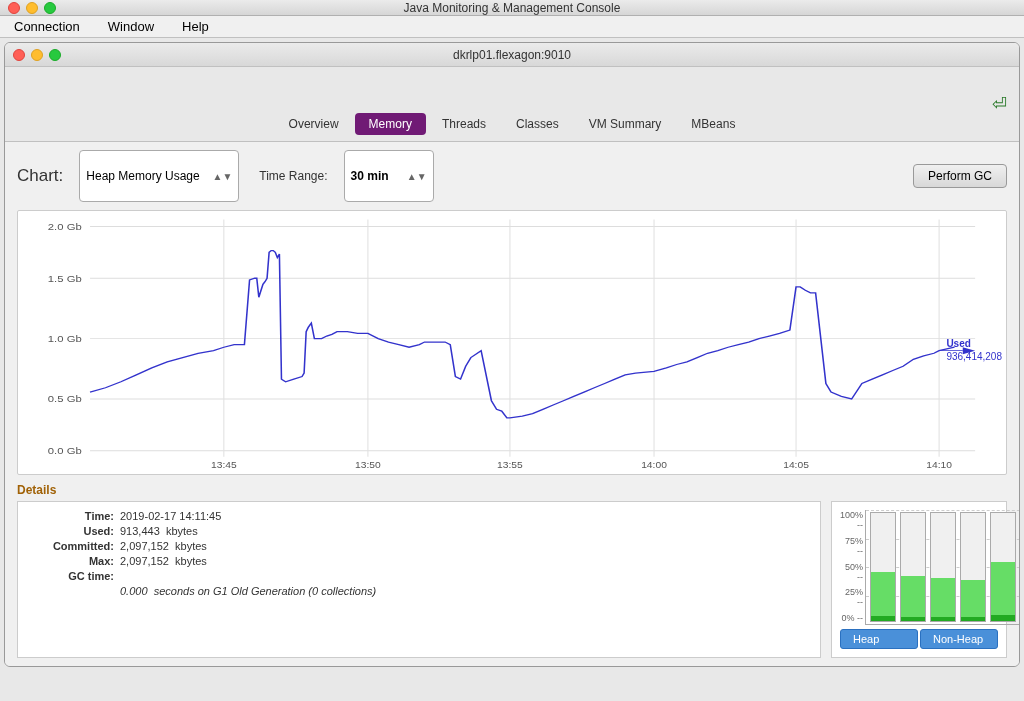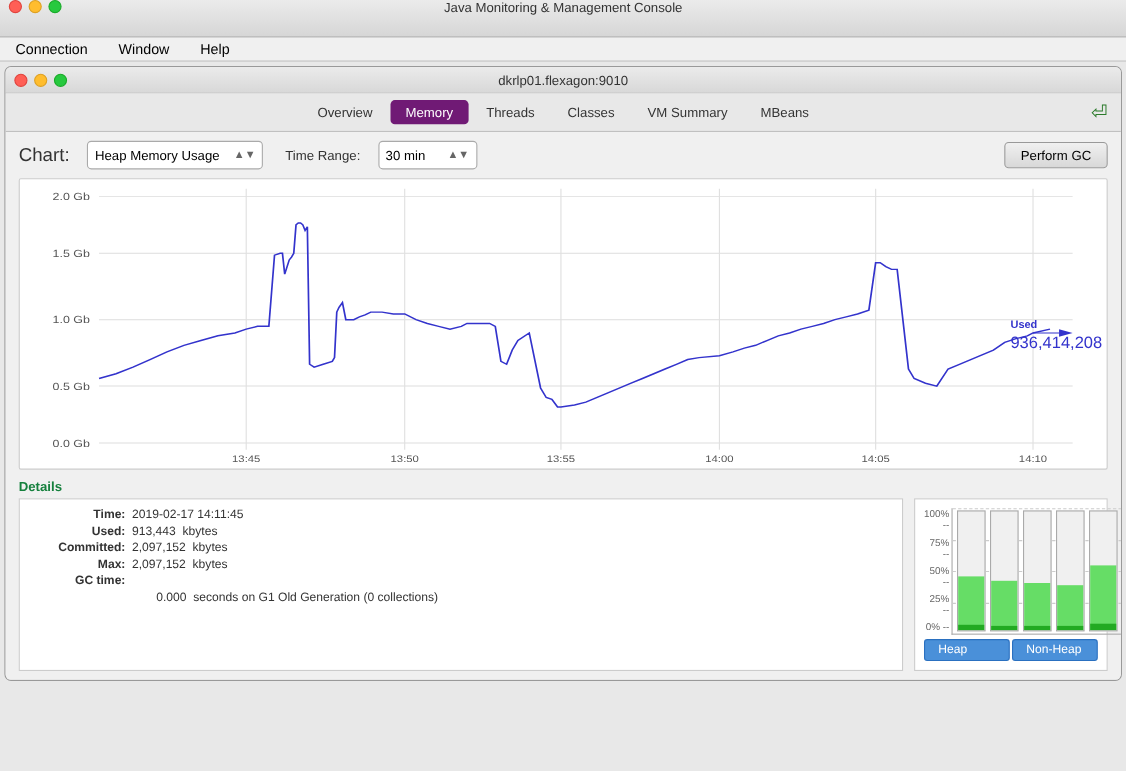--- a/index.html
+++ b/index.html
@@ -8,22 +8,23 @@
       font-size: 12px;
       background: #e8e8e8;
       width: 1024px;
       height: 701px;
       overflow: hidden;
     }
 
     
     .title-bar {
       background: linear-gradient(to bottom, #ebebeb, #d6d6d6);
-      height: 34px;
-      display: flex;
+      height: 16px;
+      display: flex;
+      align-items: center;
       justify-content: center;
       border-bottom: 1px solid #b0b0b0;
       position: relative;
     }
     .title-bar-text {
       font-size: 12px;
       color: #333;
       font-weight: 500;
     }
     .window-controls {
@@ -96,20 +97,21 @@
       position: relative;
     }
     .tab {
       padding: 4px 14px;
       font-size: 12px;
       border-radius: 4px;
       cursor: pointer;
       background: transparent;
       color: #333;
       border: none;
+      margin-top: 40px;
     }
     .tab.active {
       background: #701a75;
       color: white;
     }
     .speaker-icon {
       position: absolute;
       right: 12px;
       color: #2a7a2a;
       font-size: 18px;
@@ -126,29 +128,29 @@
       display: flex;
       align-items: center;
       margin-bottom: 8px;
       gap: 12px;
     }
     .chart-label { font-size: 17px; color: #333; margin-right: 4px; }
     .select-box {
       background: white;
       border: 1px solid #aaa;
       border-radius: 4px;
-      padding: 5px 6px;
+      padding: 18px 6px;
       font-size: 12px;
       display: flex;
       align-items: center;
       justify-content: space-between;
       min-width: 160px;
       cursor: pointer;
     }
-    .select-box-small { min-width: 90px; }
+    .select-box-small { min-width: 90px; font-weight: bold; }
     .select-arrow { font-size: 10px; color: #666; margin-left: 6px; }
     .time-range-label { font-size: 12px; color: #333; margin-left: 8px; margin-right: 4px; }
     .perform-gc-btn {
       margin-left: auto;
       padding: 4px 14px;
       background: linear-gradient(to bottom, #f0f0f0, #d8d8d8);
       border: 1px solid #999;
       border-radius: 4px;
       font-size: 12px;
       cursor: pointer;
@@ -174,21 +176,21 @@
       font-size: 10px;
       color: #3333cc;
       text-align: left;
       line-height: 1.3;
     }
 
     
     .details-header {
       font-size: 12px;
       font-weight: bold;
-      color: #15803d;
+      color: #a16207;
       margin: 8px 0 4px 0;
     }
     .details-area {
       display: flex;
       gap: 10px;
     }
     .details-table-box {
       background: white;
       border: 1px solid #ccc;
       padding: 8px 12px;
@@ -461,21 +463,21 @@
             890,165
             895,162
             910,158
           "></polyline>
 
         <line x1="895" y1="162" x2="918" y2="162" stroke="#3333cc" stroke-width="1"></line>
         <polygon points="918,158 930,162 918,166" fill="#3333cc"></polygon>
       </svg>
       <div class="chart-label-right">
         <span style="color:#3333cc; font-size:10px; font-weight:bold;">Used</span><br>
-        <span style="color:#3333cc; font-size:15px;margin-top:43px;">936,414,208</span>
+        <span style="color:#3333cc; font-size:10px;margin-top:43px;">936,414,208</span>
       </div>
     </div>
 
     <div class="details-header">Details</div>
     <div class="details-area">
 
       <div class="details-table-box">
         <div class="detail-row">
           <span class="detail-key">Time:</span>
           <span class="detail-value">2019-02-17 14:11:45</span>
@@ -496,21 +498,21 @@
           <span class="detail-key">Max:</span>
           <span class="detail-value">
             <span>2,097,152</span>&nbsp;&nbsp;<span>kbytes</span>
           </span>
         </div>
         <div class="detail-row">
           <span class="detail-key">GC time:</span>
         </div>
         <div class="detail-row">
           <span class="detail-key">&nbsp;</span>
-          <span class="detail-value" style="margin-left:22px;">
+          <span class="detail-value" style="font-style:italic;">
             <span>0.000</span>&nbsp;&nbsp;<span>seconds on G1 Old Generation (0 collections)</span>
           </span>
         </div>
       </div>
 
       <div class="bar-chart-box">
         <div style="display:flex; height:115px; position:relative;">
 
           <div class="bar-y-axis">
             <span>100% --</span>

